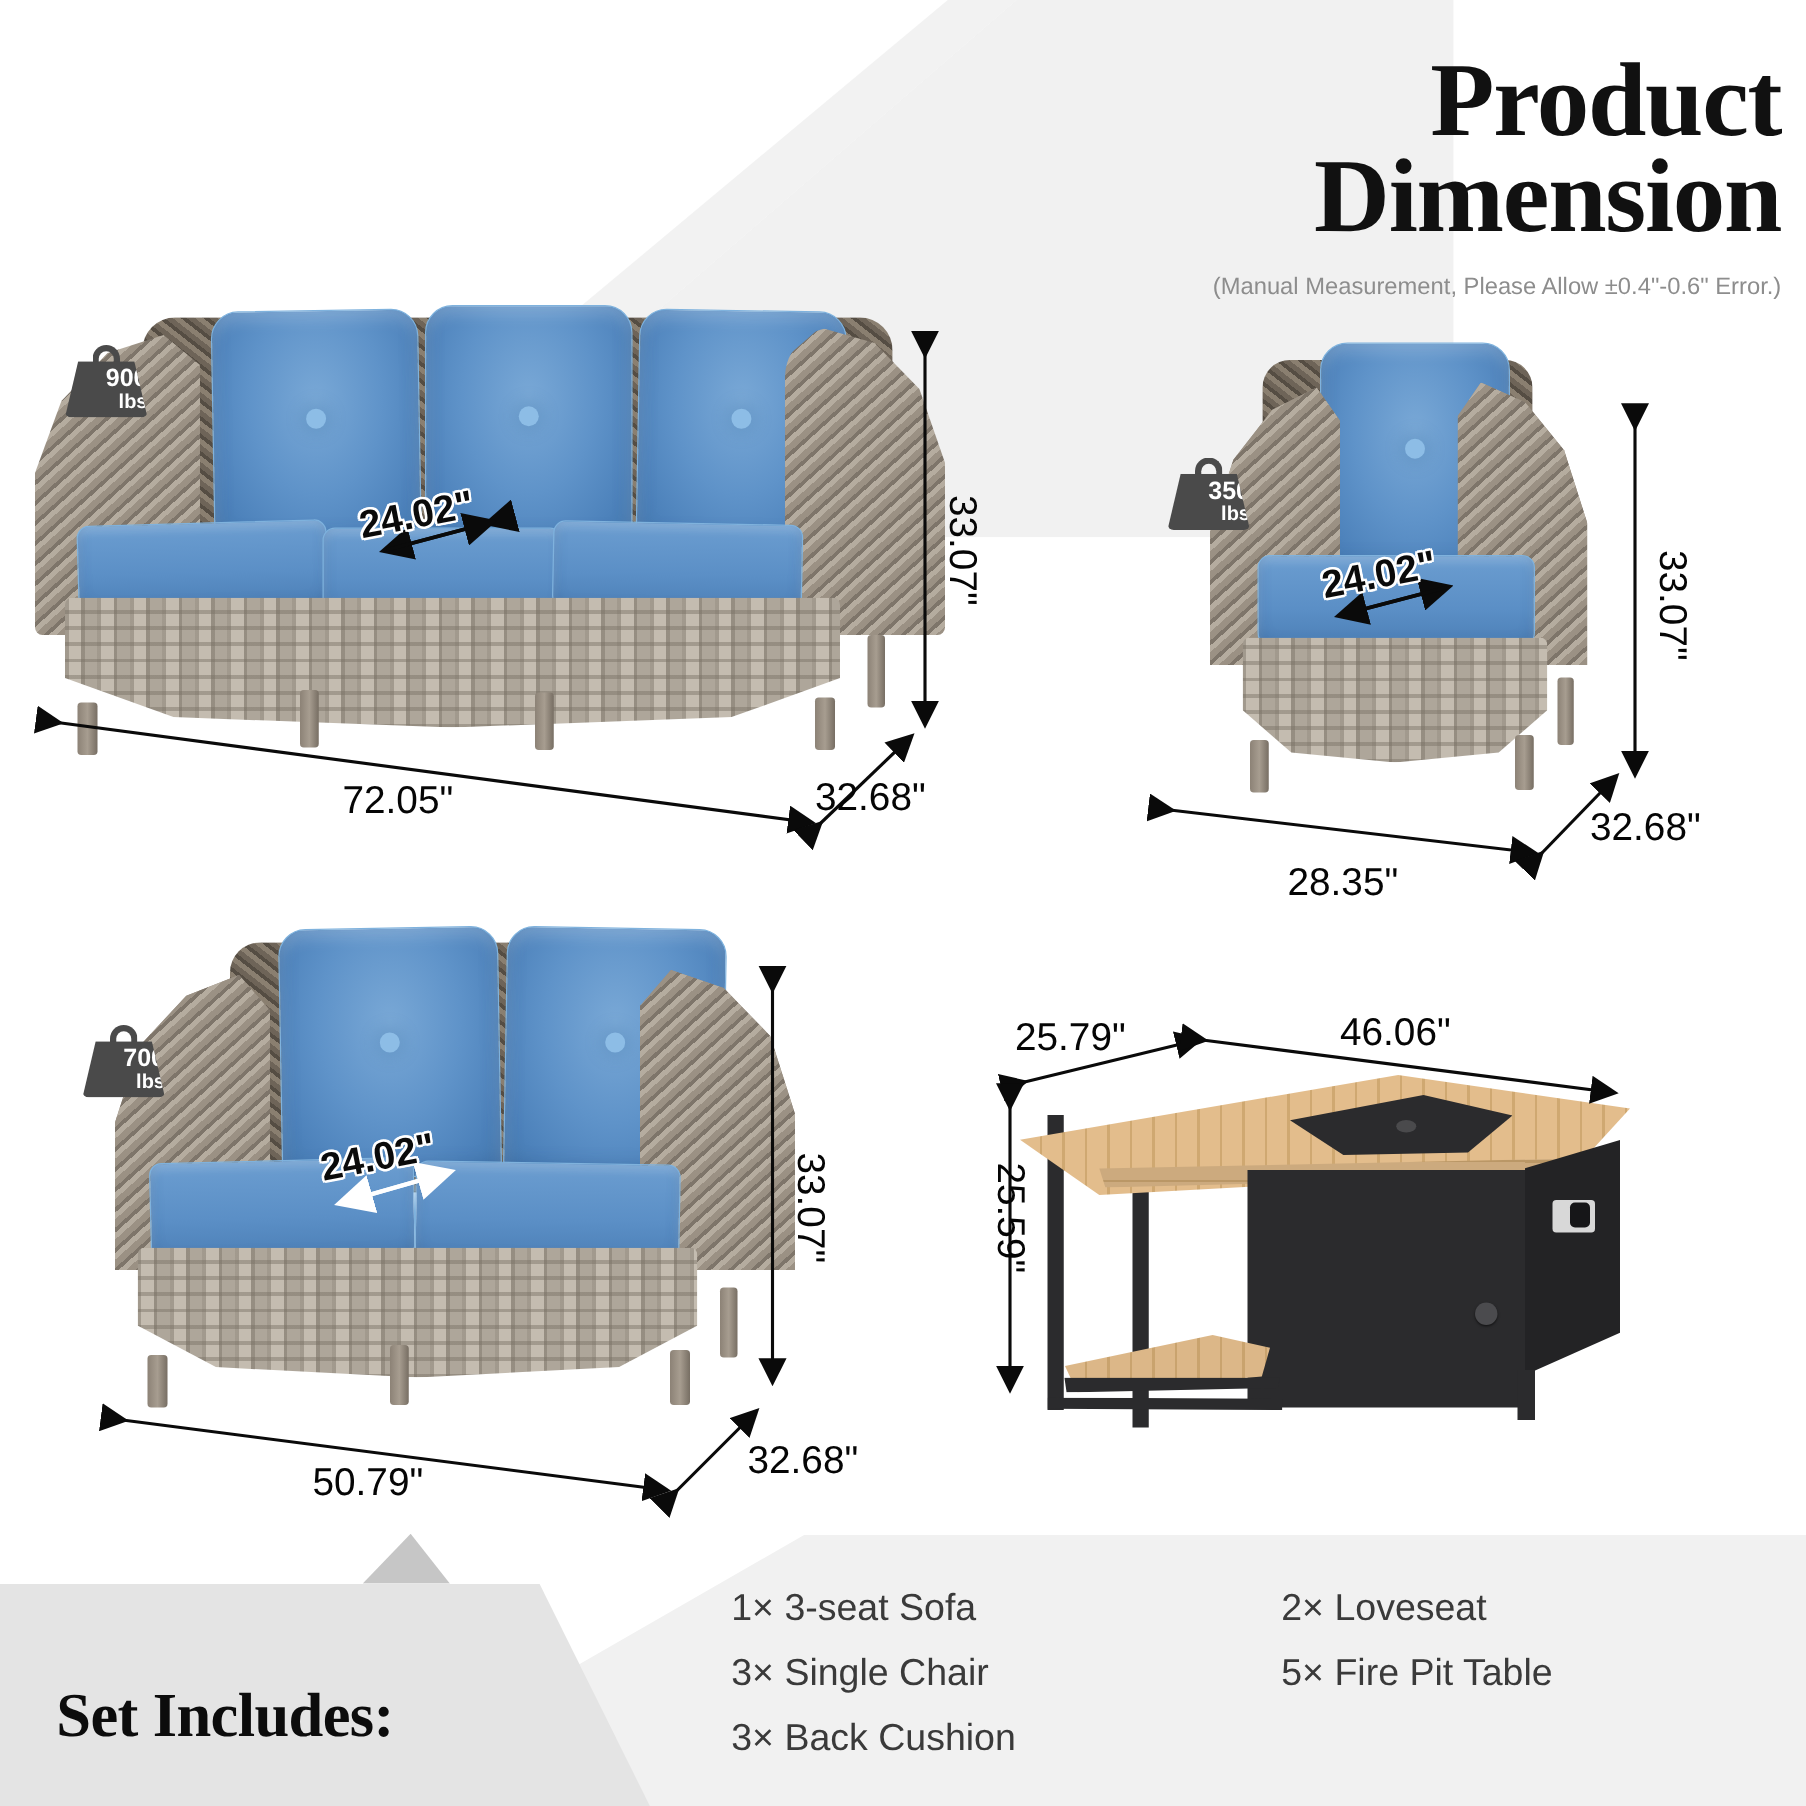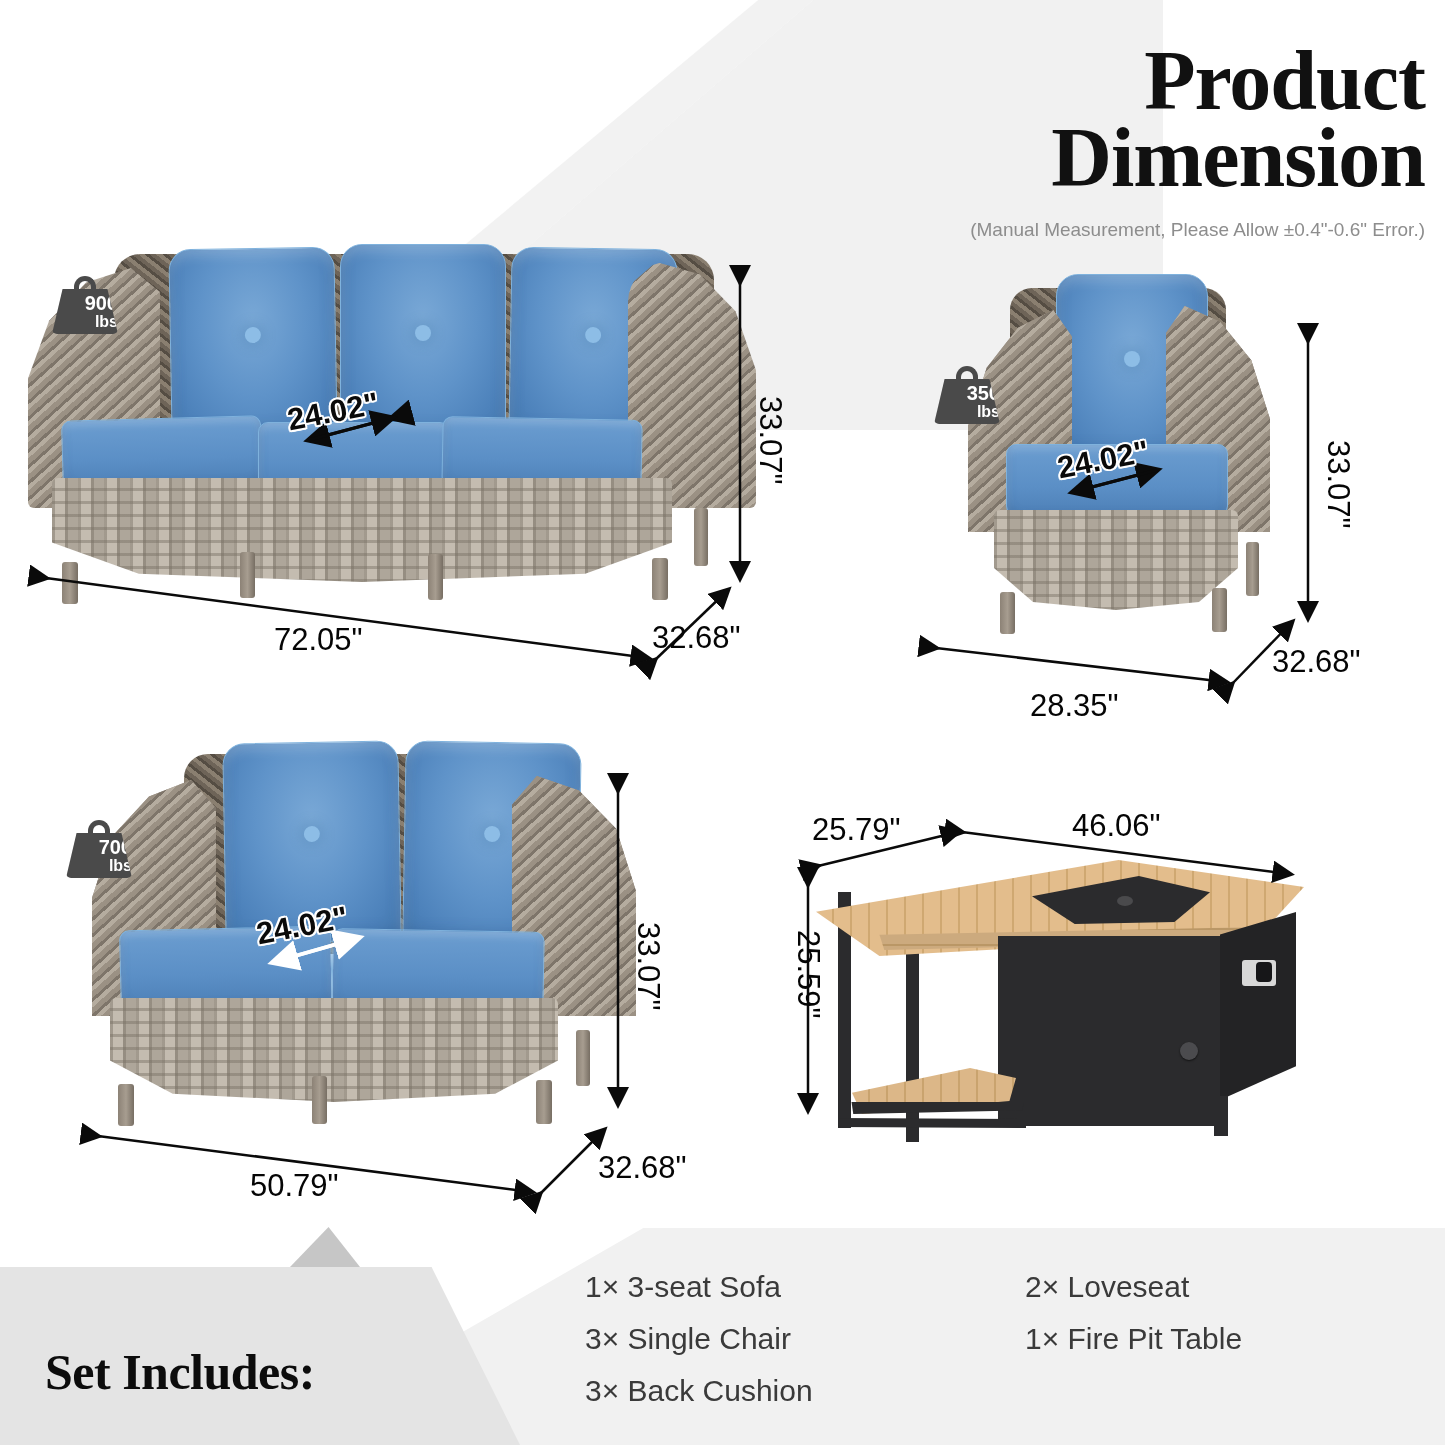--- a/index.html
+++ b/index.html
@@ -451,17 +451,17 @@
   <div class="bot-panel-right"></div>
   <div class="bot-panel-left"></div>
   <div class="bot-shadow-tri"></div>
 
   <div class="set-includes-title">Set Includes:</div>
 
   <div class="includes-grid">
     <div class="includes-item">1× 3-seat Sofa</div>
     <div class="includes-item">2× Loveseat</div>
     <div class="includes-item">3× Single Chair</div>
-    <div class="includes-item">1× Fire Pit Table</div>
+    <div class="includes-item">5× Fire Pit Table</div>
     <div class="includes-item">3× Back Cushion</div>
   </div>
 
 </div>
 
 </body></html>

